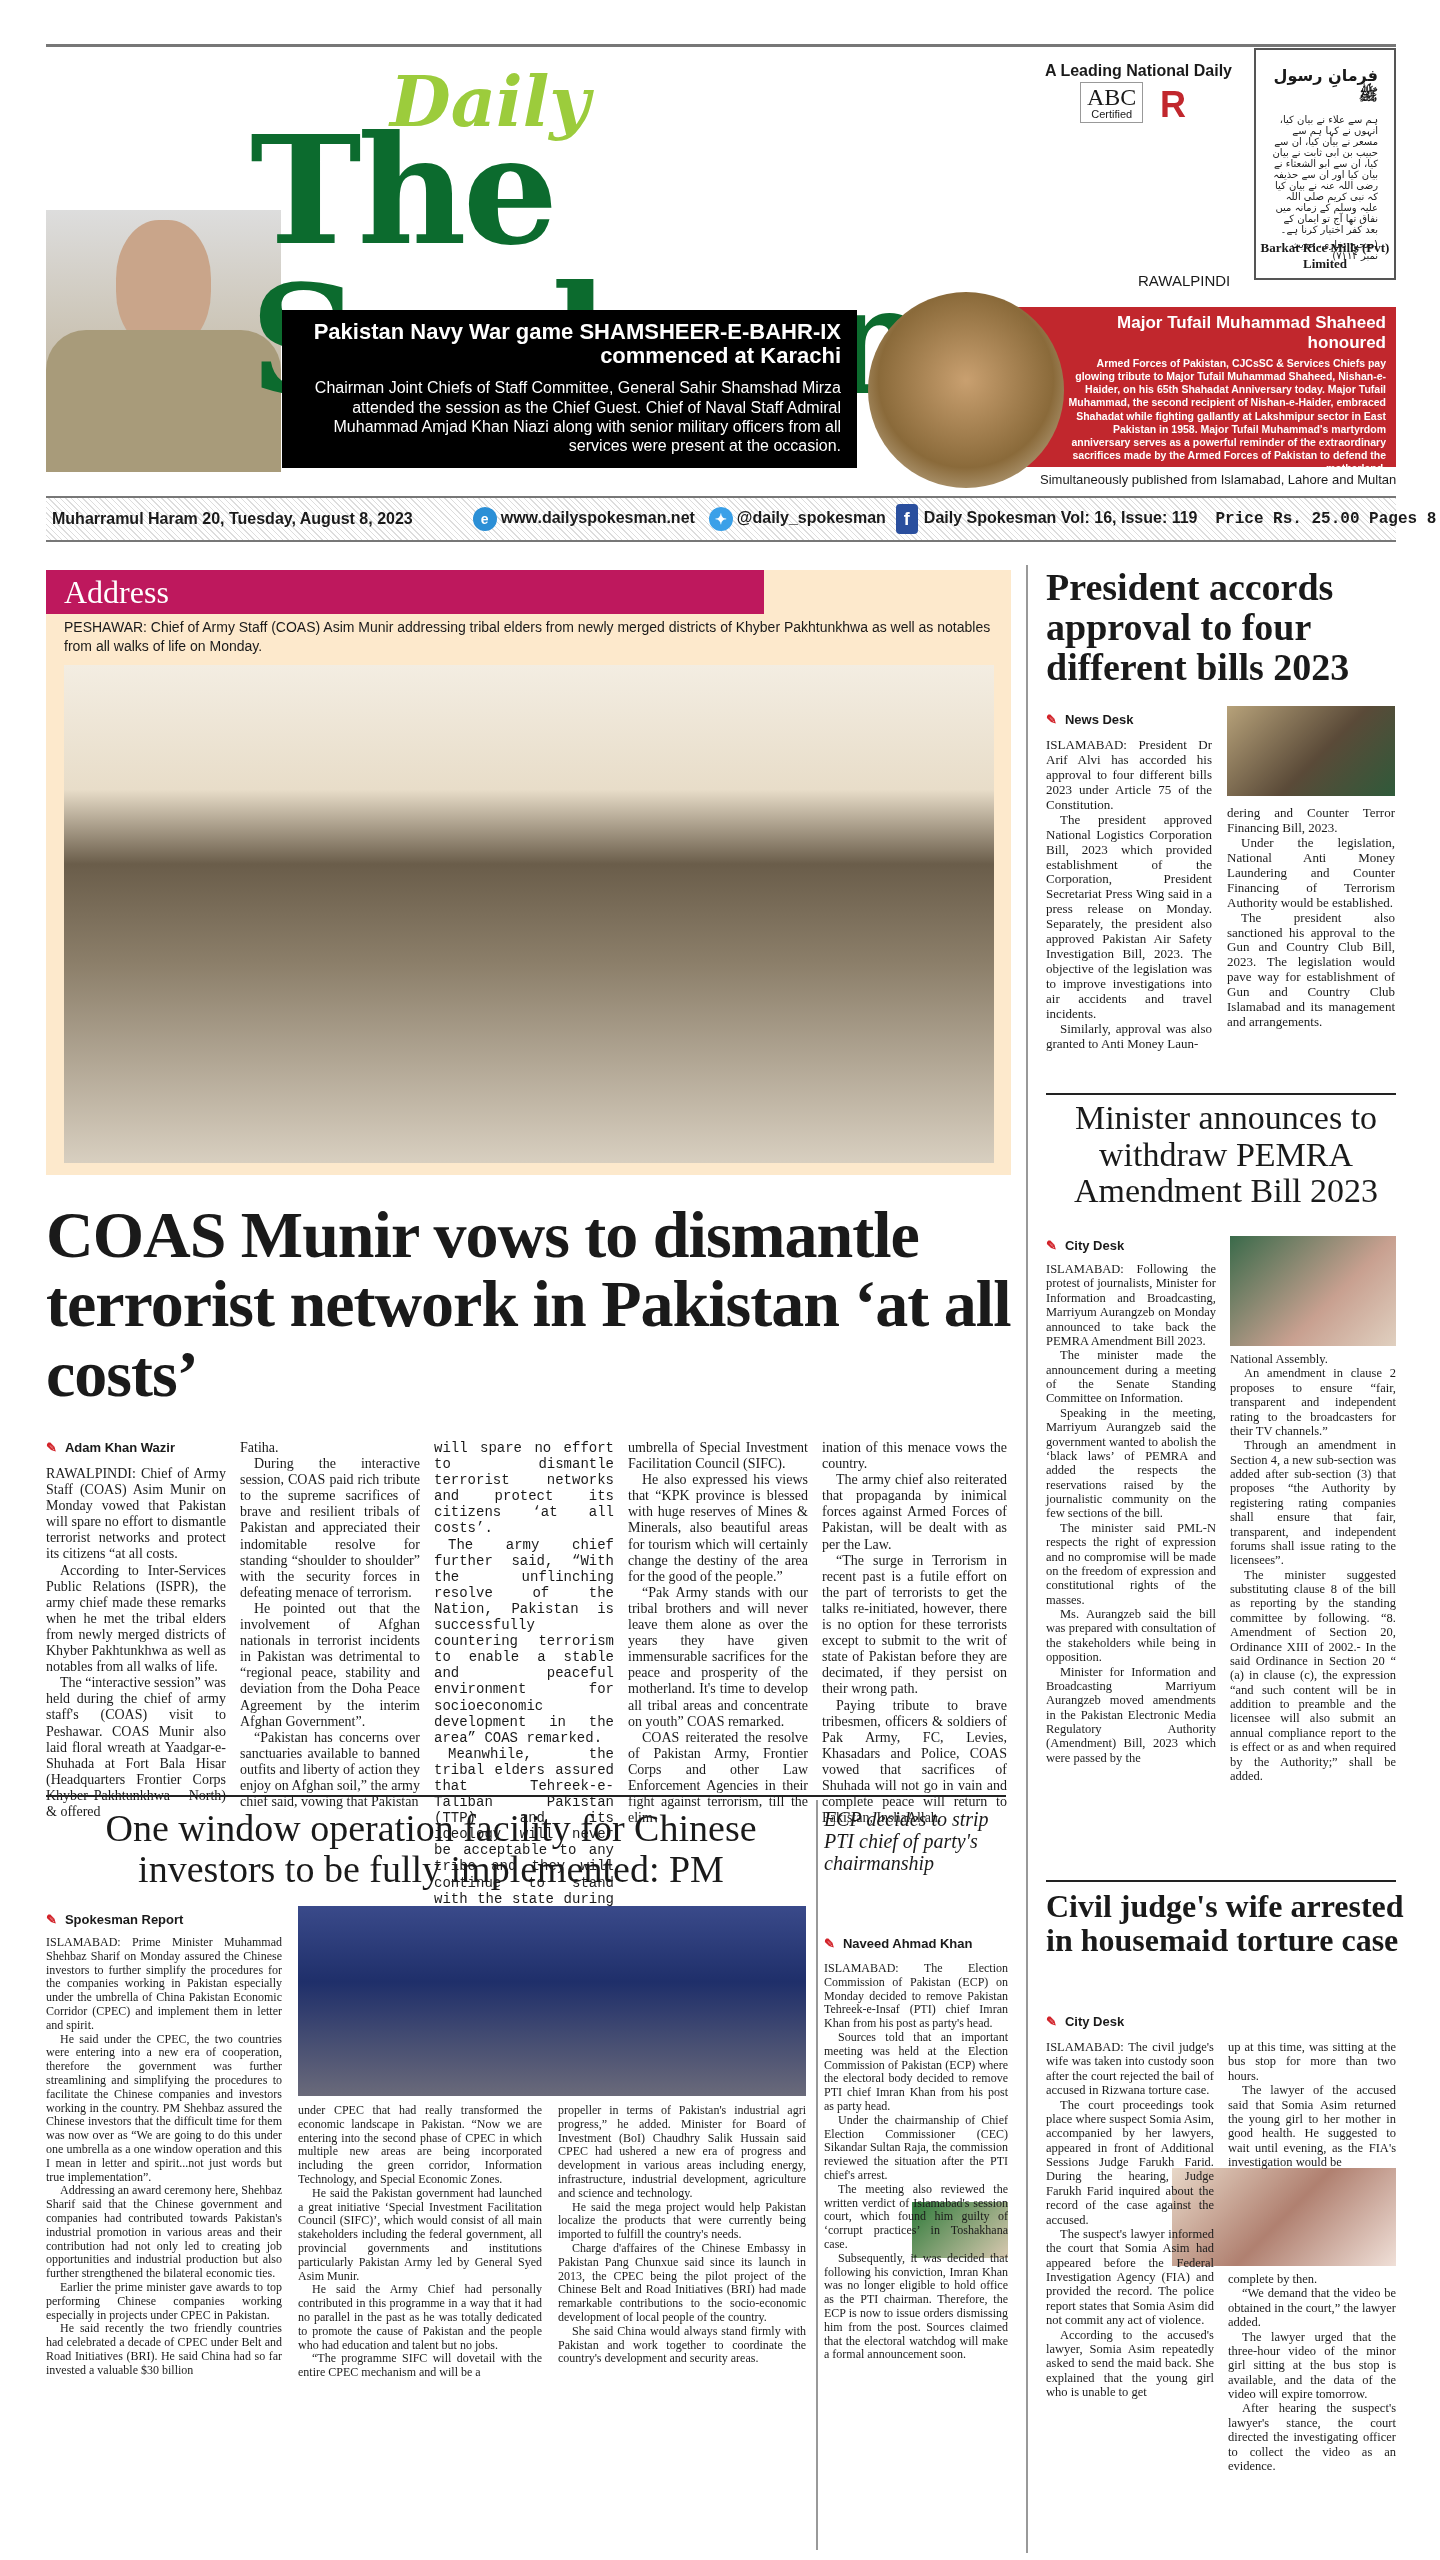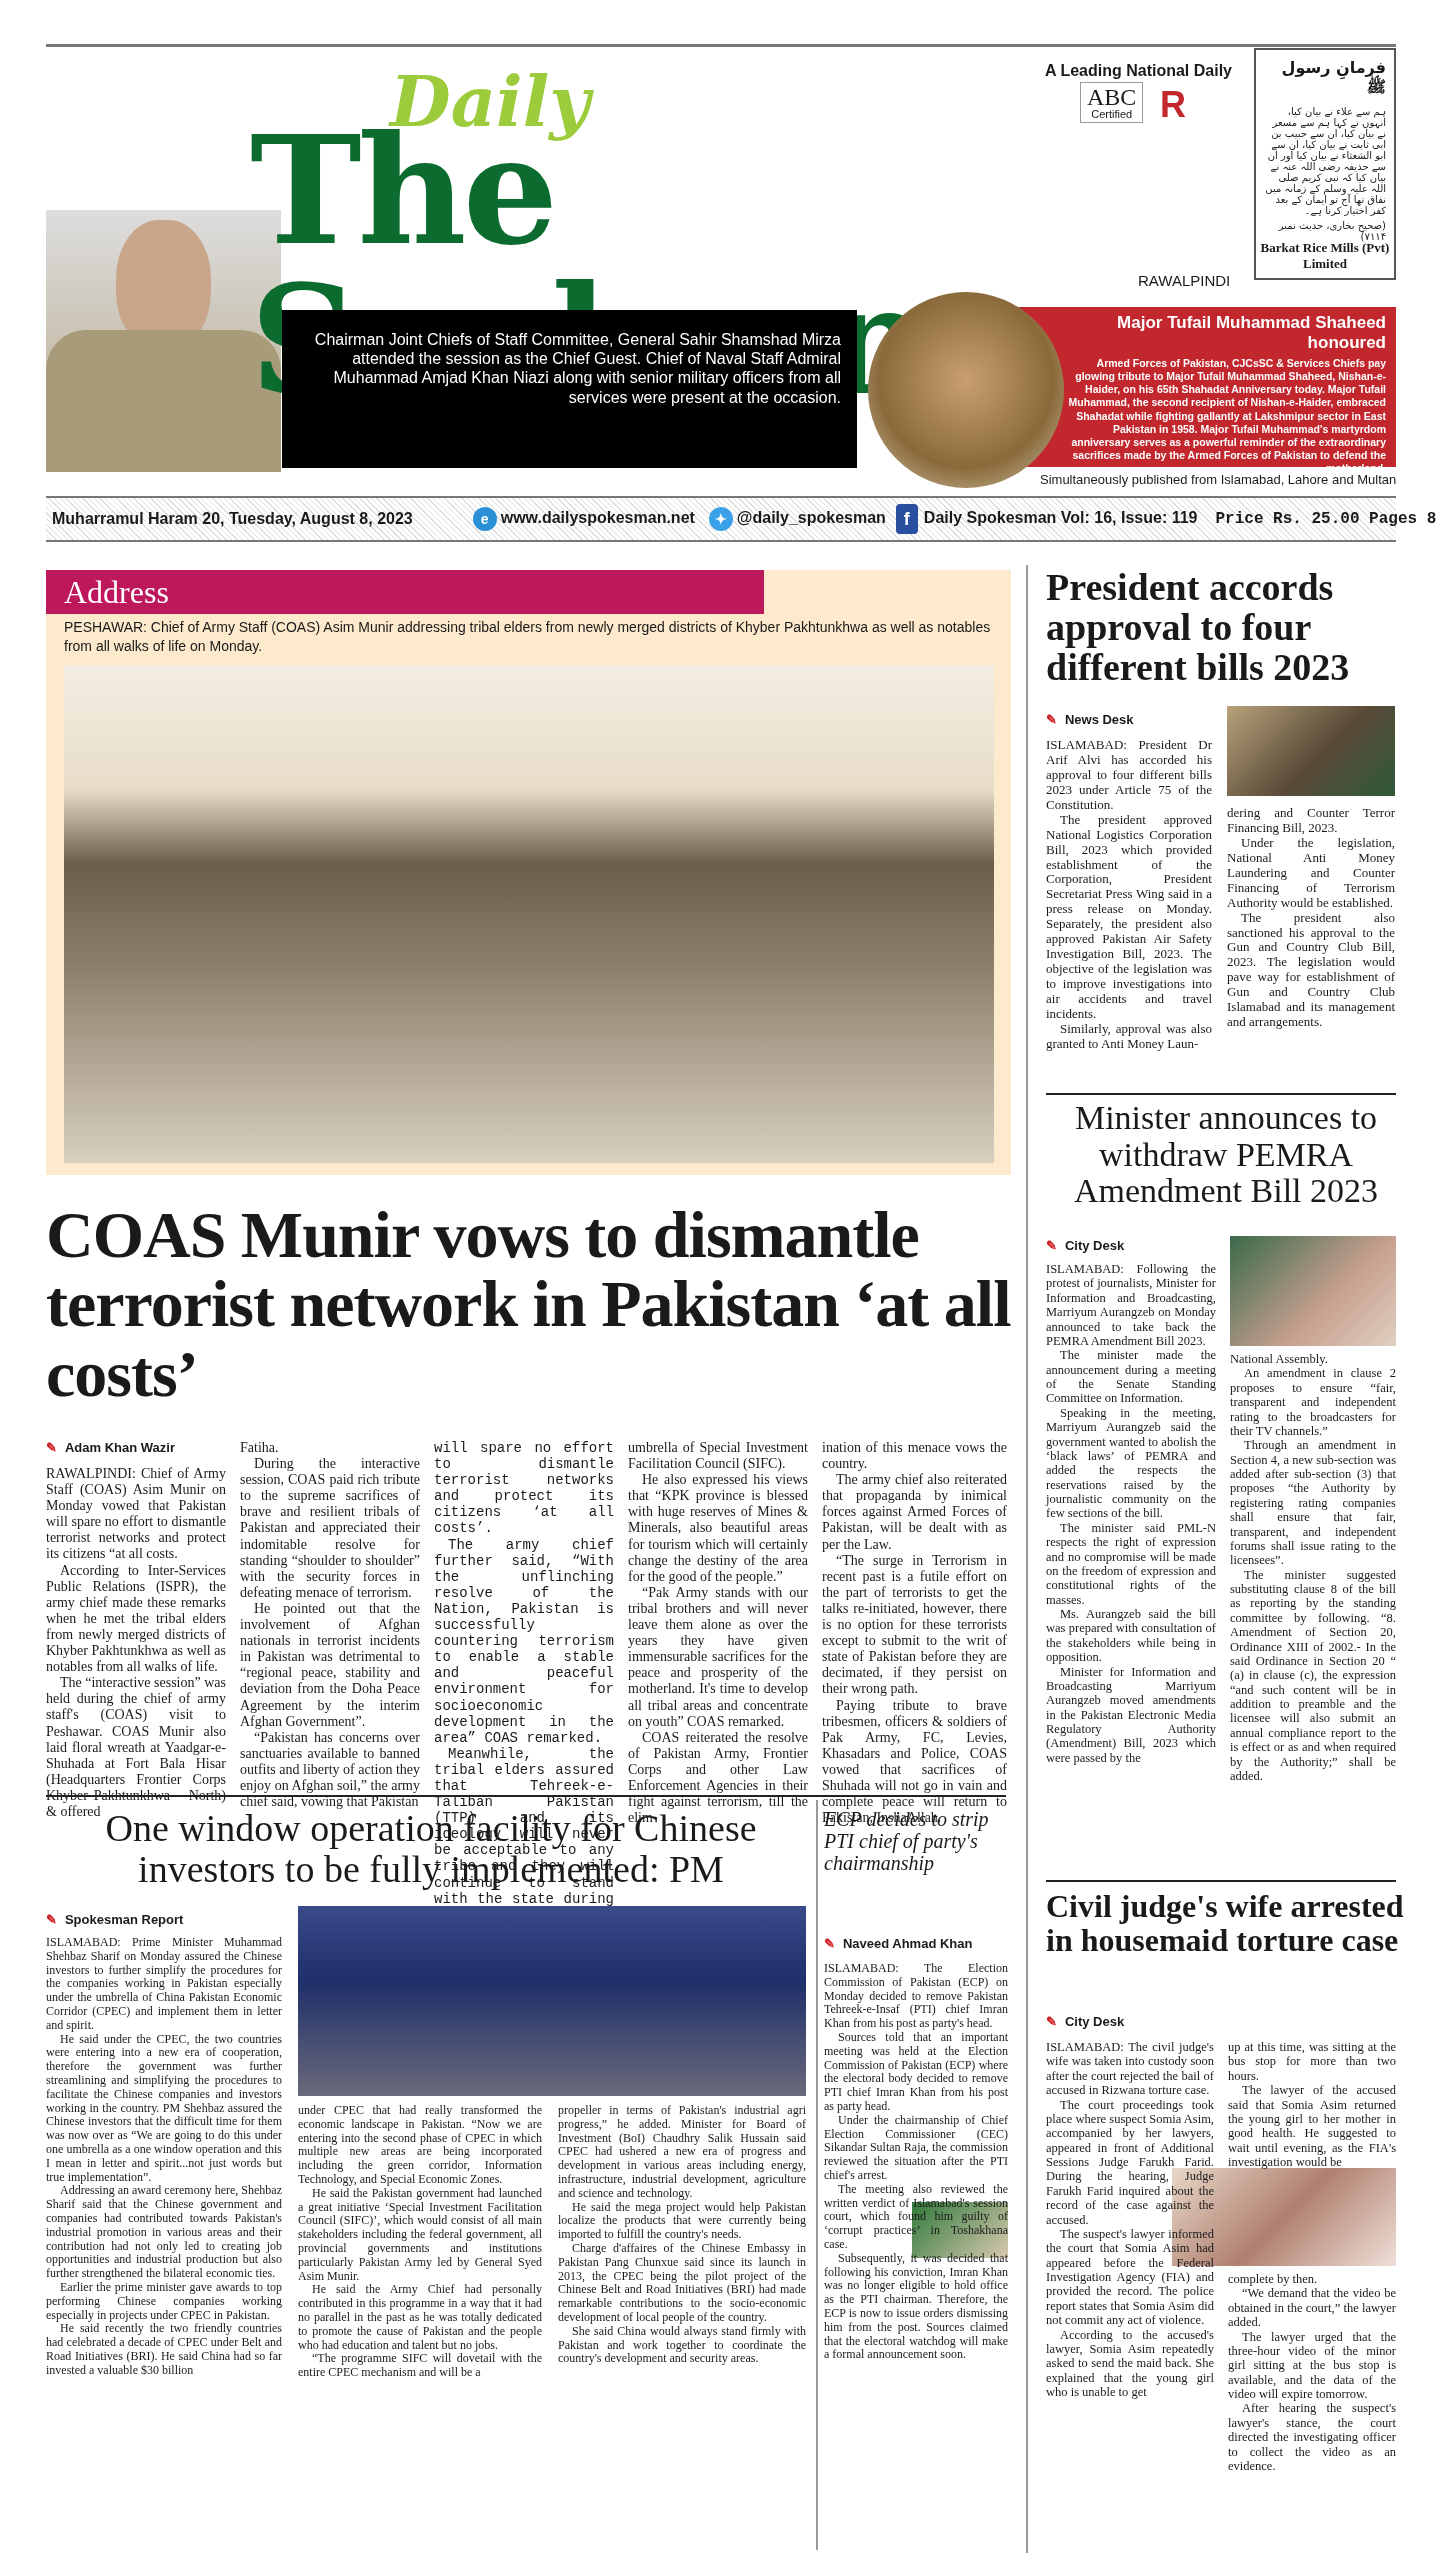--- a/index.html
+++ b/index.html
@@ -5,21 +5,21 @@
   html,body{margin:0;padding:0;background:#fff;}
   body{width:1440px;height:2560px;position:relative;overflow:hidden;font-family:"Liberation Serif",serif;color:#1a1a1a;}
   .abs{position:absolute;}
   .topline{left:46px;top:44px;width:1350px;height:3px;background:#777;}
   .masthead-daily{left:390px;top:60px;font-family:"DejaVu Serif",serif;font-style:italic;font-weight:bold;font-size:70px;color:#9ccc3c;}
   .masthead-title{left:250px;top:115px;font-family:"DejaVu Serif",serif;font-weight:bold;font-size:150px;letter-spacing:-4px;color:#0c6b2e;line-height:1;}
   .rawalpindi{left:1138px;top:272px;font-family:"Liberation Sans",sans-serif;font-size:15px;}
   .tagline{left:1045px;top:62px;font-family:"Liberation Sans",sans-serif;font-weight:bold;font-size:16px;}
   .abc{left:1080px;top:82px;border:1px solid #999;padding:2px 6px;font-family:"Liberation Serif",serif;font-size:24px;line-height:1;text-align:center;}
   .abc small{display:block;font-family:"Liberation Sans",sans-serif;font-size:11px;}
-  .urdu-box{left:1254px;top:48px;width:142px;height:232px;border:2px solid #555;font-family:"DejaVu Sans",sans-serif;font-size:10px;padding:8px;box-sizing:border-box;direction:rtl;text-align:right;}
+  .urdu-box{left:1254px;top:48px;width:142px;height:232px;border:2px solid #555;font-family:"DejaVu Sans",sans-serif;font-size:10px;padding:16px;box-sizing:border-box;direction:rtl;text-align:right;}
   .urdu-box h3{margin:0 0 6px;font-size:16px;}
   .urdu-box .sponsor{position:absolute;bottom:6px;left:0;right:0;text-align:center;direction:ltr;font-family:"Liberation Serif",serif;font-weight:bold;font-size:13px;}
   .coas-photo{left:46px;top:210px;width:235px;height:262px;background:linear-gradient(#ddd,#b8a98a);}
   .coas-photo .head{position:absolute;left:70px;top:10px;width:95px;height:130px;border-radius:45%;background:#c9a58a;}
   .coas-photo .body{position:absolute;left:0;top:120px;width:235px;height:142px;background:#a89b7a;border-radius:40px 40px 0 0;}
   .navy-box{left:282px;top:310px;width:575px;height:158px;background:#000;color:#fff;font-family:"Liberation Sans",sans-serif;text-align:right;padding:10px 16px;box-sizing:border-box;}
   .navy-box h2{margin:0;font-size:22px;font-weight:bold;line-height:1.1;}
   .navy-box p{margin:10px 0 0;font-size:16px;line-height:1.2;}
   .tufail-photo{left:868px;top:292px;width:196px;height:196px;border-radius:50%;background:radial-gradient(circle at 50% 45%,#c9a070,#8a6a3a 60%,#d9cdb5);}
   .tufail-box{left:1000px;top:307px;width:396px;height:160px;background:#c1272d;color:#fff;font-family:"Liberation Sans",sans-serif;text-align:right;padding:6px 10px 6px 60px;box-sizing:border-box;}
@@ -63,20 +63,21 @@
 <div class="abs" style="left:1160px;top:84px;font-size:36px;color:#c1272d;font-family:'Liberation Sans',sans-serif;font-weight:bold;">R</div>
 
 <div class="abs urdu-box">
   <h3>فرمانِ رسول ﷺ</h3>
   <div>ہم سے علاء نے بیان کیا، انہوں نے کہا ہم سے مسعر نے بیان کیا، ان سے حبیب بن ابی ثابت نے بیان کیا، ان سے ابو الشعثاء نے بیان کیا اور ان سے حذیفہ رضی اللہ عنہ نے بیان کیا کہ نبی کریم صلی اللہ علیہ وسلم کے زمانہ میں نفاق تھا آج تو ایمان کے بعد کفر اختیار کرنا ہے۔</div>
   <div style="margin-top:4px;">(صحیح بخاری، حدیث نمبر ۷۱۱۴)</div>
   <div class="sponsor">Barkat Rice Mills (Pvt) Limited</div>
 </div>
 
 <div class="abs navy-box">
+  <h2>Pakistan Navy War game SHAMSHEER-E-BAHR-IX commenced at Karachi</h2>
   <p>Chairman Joint Chiefs of Staff Committee, General Sahir Shamshad Mirza attended the session as the Chief Guest. Chief of Naval Staff Admiral Muhammad Amjad Khan Niazi along with senior military officers from all services were present at the occasion.</p>
 </div>
 
 <div class="abs tufail-box">
   <h2>Major Tufail Muhammad Shaheed honoured</h2>
   <p>Armed Forces of Pakistan, CJCsSC &amp; Services Chiefs pay glowing tribute to Major Tufail Muhammad Shaheed, Nishan-e-Haider, on his 65th Shahadat Anniversary today. Major Tufail Muhammad, the second recipient of Nishan-e-Haider, embraced Shahadat while fighting gallantly at Lakshmipur sector in East Pakistan in 1958. Major Tufail Muhammad's martyrdom anniversary serves as a powerful reminder of the extraordinary sacrifices made by the Armed Forces of Pakistan to defend the motherland.</p>
 </div>
 <div class="abs tufail-photo"></div>
 <div class="abs simul">Simultaneously published from Islamabad, Lahore and Multan</div>
 

